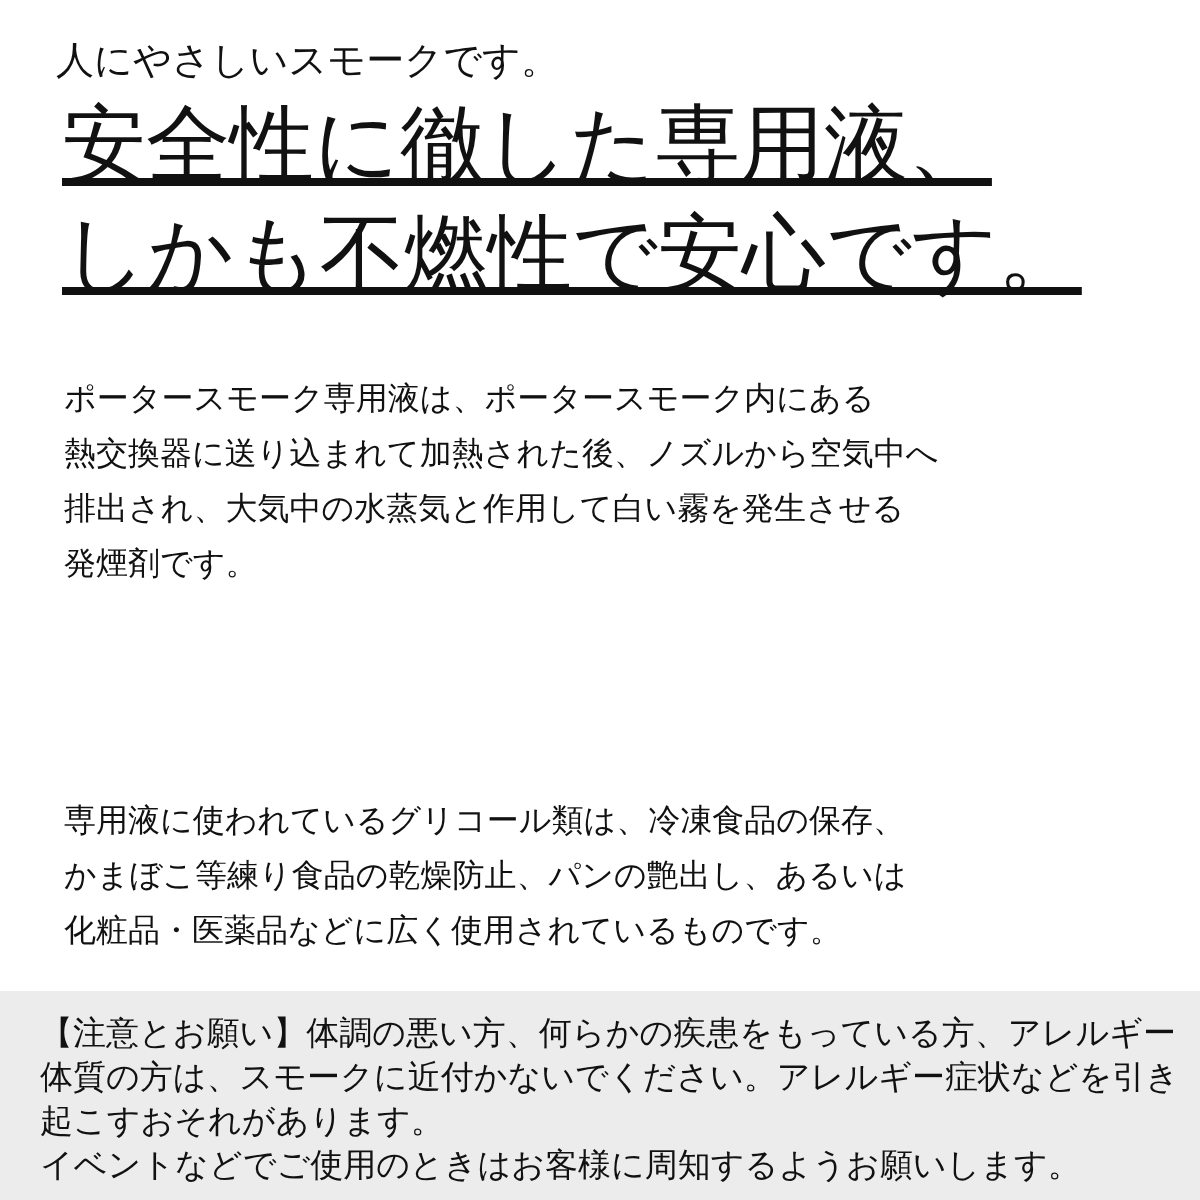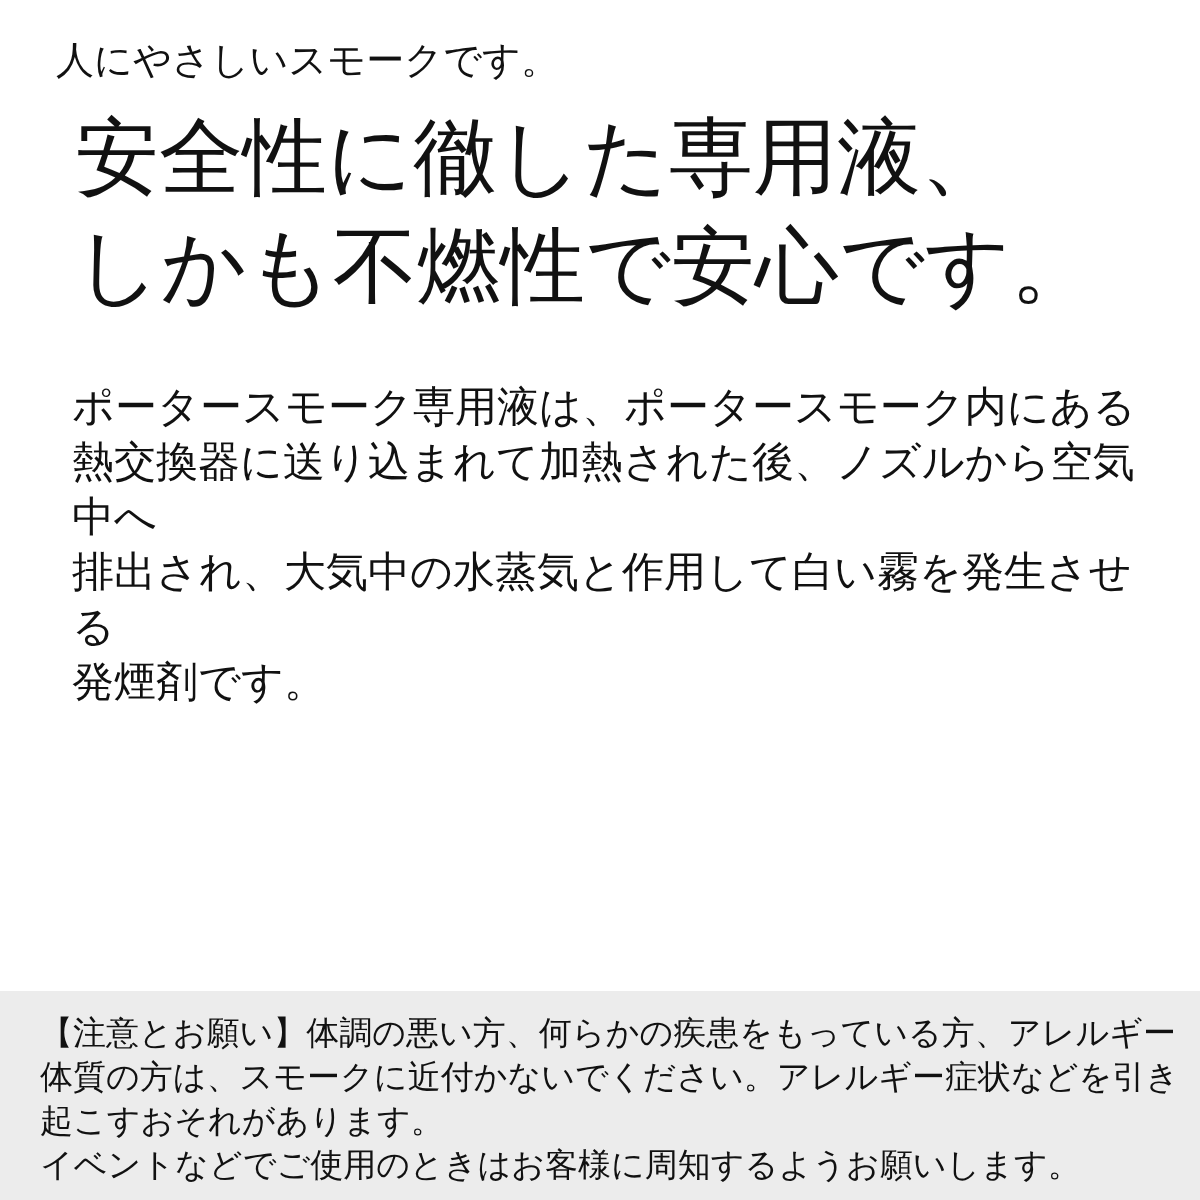--- a/index.html
+++ b/index.html
@@ -29,32 +29,33 @@
     font-size: 38px;
     line-height: 48px;
     font-weight: 400;
     white-space: pre-line;
   }
   .title {
     position: absolute;
     top: 86px;
     left: 58px;
     right: 30px;
-    margin: 17px;
+    margin: 4px;
     font-size: 84px;
     line-height: 109px;
     font-weight: 400;
     white-space: pre-line;
+    text-decoration: underline;
   }
   .para {
     position: absolute;
     left: 56px;
     right: 40px;
-    margin: 16px;
-    font-size: 42px;
+    margin: 8px;
+    font-size: 32px;
     line-height: 55px;
     font-weight: 400;
     white-space: pre-line;
   }
   .para-1 { top: 363px; }
   .para-2 { top: 627px; }
   .para-3 { top: 785px; }
   .notice {
     position: absolute;
     top: 991px;
@@ -82,20 +83,23 @@
 
   <h1 class="title">安全性に徹した専用液、
 しかも不燃性で安心です。</h1>
 
   <p class="para para-1">ポータースモーク専用液は、ポータースモーク内にある
 熱交換器に送り込まれて加熱された後、ノズルから空気中へ
 排出され、大気中の水蒸気と作用して白い霧を発生させる
 発煙剤です。</p>
 
 
+  <p class="para para-3">専用液に使われているグリコール類は、冷凍食品の保存、
+かまぼこ等練り食品の乾燥防止、パンの艶出し、あるいは
+化粧品・医薬品などに広く使用されているものです。</p>
 
   <div class="notice">
     <p>【注意とお願い】体調の悪い方、何らかの疾患をもっている方、アレルギー
 体質の方は、スモークに近付かないでください。アレルギー症状などを引き
 起こすおそれがあります。
 イベントなどでご使用のときはお客様に周知するようお願いします。</p>
   </div>
 
 </div>
 

